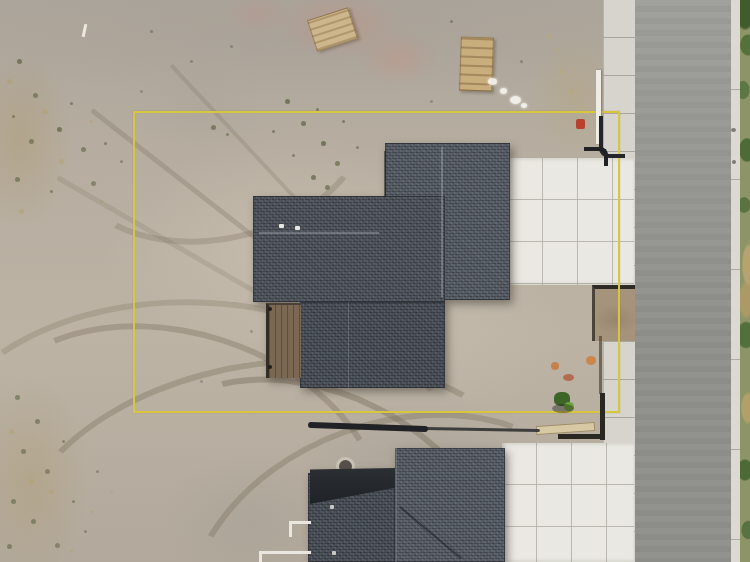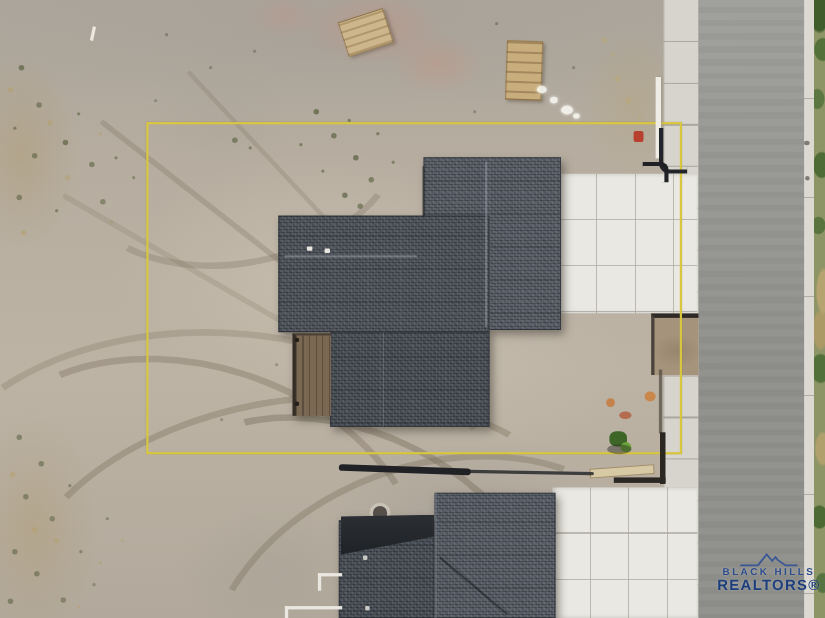--- a/index.html
+++ b/index.html
@@ -207,21 +207,14 @@
   <div class="abs whitepipe" style="left:259px;top:551px;width:49px;height:10px;"></div>
 
   <div class="abs pallet" style="left:311px;top:13px;width:41px;height:31px;transform:rotate(-18deg);"></div>
   <div class="abs crate" style="left:460px;top:37px;width:31px;height:52px;transform:rotate(2deg);"></div>
   <div class="abs spill" style="left:488px;top:78px;width:9px;height:7px;"></div>
   <div class="abs spill" style="left:500px;top:88px;width:7px;height:6px;"></div>
   <div class="abs spill" style="left:510px;top:96px;width:11px;height:8px;"></div>
   <div class="abs spill" style="left:521px;top:103px;width:6px;height:5px;"></div>
   <div class="abs" style="left:83px;top:24px;width:3px;height:13px;background:#ece8dd;transform:rotate(12deg);"></div>
 
-  <div class="abs logo">
-    <svg width="56" height="16" viewBox="0 0 56 16" style="display:block;margin:0 auto;">
-      <path d="M2 14 H18 L26 4 L31 10 L34 6.5 L36 9 L43 14 H54" fill="none" stroke="#3a5796" stroke-width="1.6"></path>
-    </svg>
-    <div class="top">BLACK HILLS</div>
-    <div class="bottom">REALTORS®</div>
-  </div>
 
 </div>
 
 </body></html>

